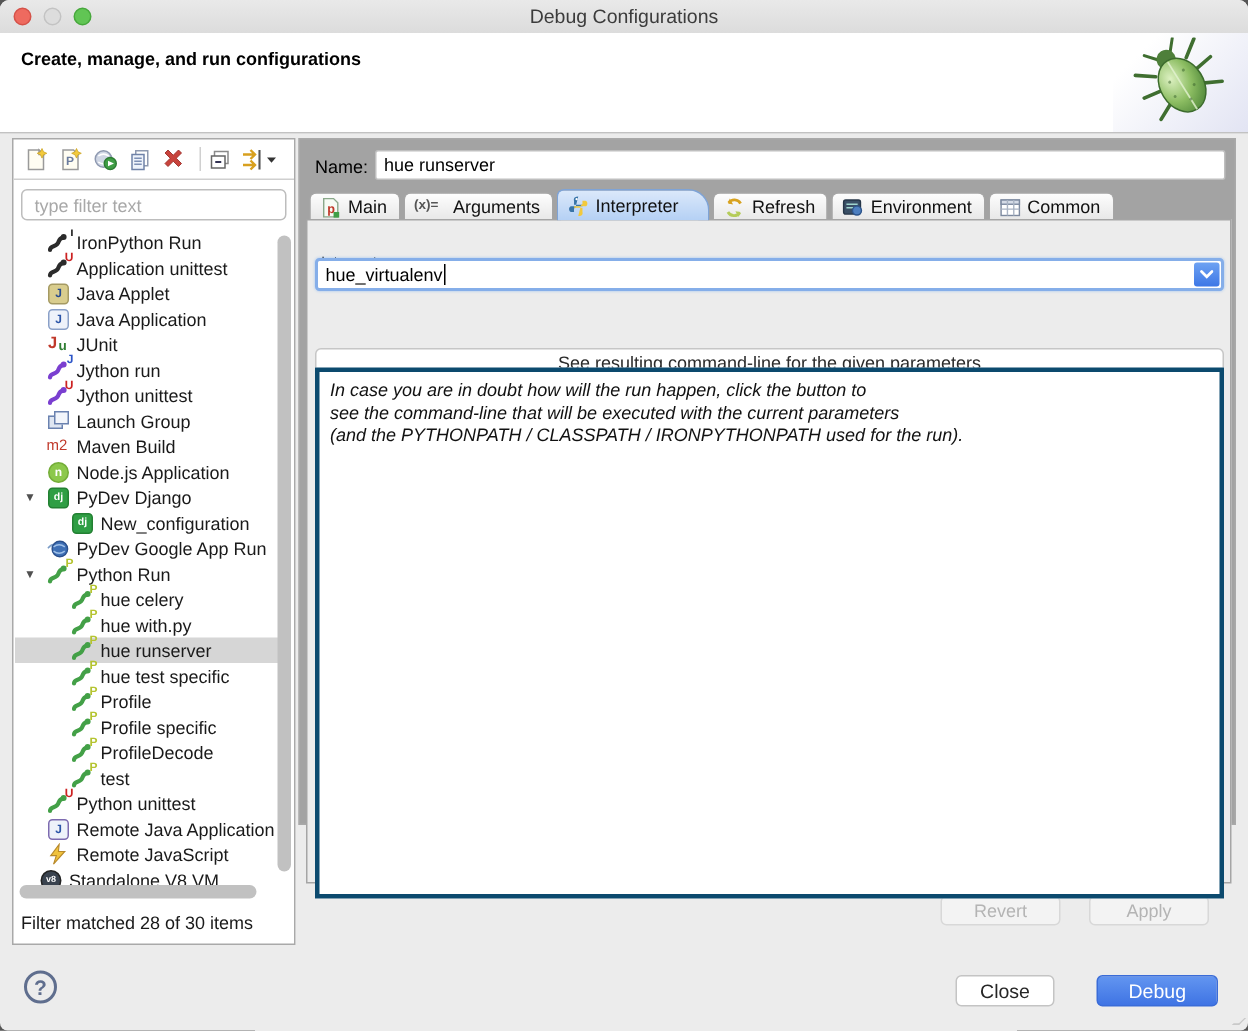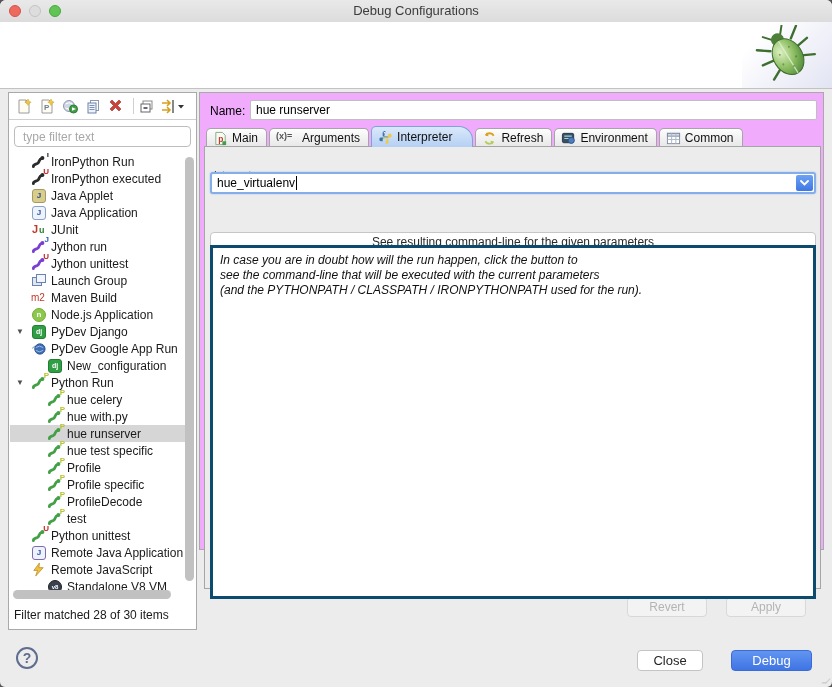--- a/index.html
+++ b/index.html
@@ -49,21 +49,21 @@
            font-size:8px; font-weight:bold; display:flex; align-items:center; justify-content:center; }
   .tree-label { padding-top:1px; }
   .vscroll { position:absolute; right:2px; top:62px; width:9px; height:438px; }
   .vthumb { position:absolute; left:0; top:2px; width:9px; height:424px; background:#c1c1c1; border-radius:5px; }
   .hscroll { position:absolute; left:4px; bottom:30px; width:170px; height:9px; }
   .hthumb { position:absolute; left:0; top:0; width:158px; height:9px; background:#c1c1c1; border-radius:5px; }
   .panel-status { position:absolute; left:5px; bottom:7px; font-size:12px; color:#1a1a1a; }
 
   
   .right-panel { position:absolute; left:199px; top:92px; width:625px; height:458px;
-                 background:#f0abfc; border:1px solid #a9a9a9; }
+                 background:#a3a3a3; border:1px solid #a9a9a9; }
   .name-label { position:absolute; left:10px; top:11px; font-size:12px; color:#000; }
   .name-field { position:absolute; left:50px; top:7px; width:567px; height:20px;
                 border:1px solid #bfbfbf; border-radius:2px; background:#fff; font-size:12px;
                 color:#000; padding:0 5px; outline:none;
                 font-family:"Liberation Sans","DejaVu Sans",sans-serif; }
   .tabbar { position:absolute; left:6px; top:33px; height:21px; display:flex; align-items:flex-end; }
   .tab { height:19px; display:flex; align-items:center; padding:0 8px 0 6px; margin-right:2px;
          border:1px solid #a5a5a5; border-bottom:none; border-radius:5px 5px 0 0;
          background:linear-gradient(#fdfdfd,#e7e7e7); font-size:12px; color:#111; position:relative; }
   .tab.active { height:21px; background:linear-gradient(#dbe8fa,#b4d0f4);
@@ -113,20 +113,21 @@
 <div class="window">
 
   <div class="titlebar">
     <div class="light red"></div>
     <div class="light yellow"></div>
     <div class="light green"></div>
     <div class="titlebar-title">Debug Configurations</div>
   </div>
 
   <div class="banner">
+    <div class="banner-title">Create, manage, and run configurations</div>
     <div class="bug-wrap">
       <svg width="66" height="60" viewBox="0 0 66 60">
         <defs>
           <radialGradient id="bugG" cx="35%" cy="30%" r="80%">
             <stop offset="0%" stop-color="#ddf1c2"></stop>
               <stop offset="55%" stop-color="#8cbd62"></stop>
               <stop offset="100%" stop-color="#4d8538"></stop>
           </radialGradient>
         </defs>
         <g transform="rotate(-32 33 30)">
@@ -225,21 +226,21 @@
           <span class="tree-label">IronPython Run</span>
         </div>
         <div class="tree-row" style="padding-left: 21px;">
           <span class="ticon">
             <svg width="15" height="15" viewBox="0 0 16 16">
               <path d="M2.5 13.5 c0-3 3.2-2.2 5-4 c1.8-1.8 0.8-4 4-4.8" fill="none" stroke="#2b2b2b" stroke-width="3" stroke-linecap="round"></path>
               <circle cx="12.2" cy="4.3" r="2.1" fill="#2b2b2b"></circle>
             </svg>
             <i style="color:#cc2222">U</i>
           </span>
-          <span class="tree-label">IronPython executed</span>
+          <span class="tree-label">Application unittest</span>
         </div>
         <div class="tree-row" style="padding-left: 21px;">
           <span class="ticon">
             <span class="badge" style="background:#d9cd8e;color:#274a8f;border:1px solid #a59a63">J</span>
           </span>
           <span class="tree-label">Java Applet</span>
         </div>
         <div class="tree-row" style="padding-left: 21px;">
           <span class="ticon">
             <span class="badge" style="background:#eef2fa;color:#2c55a8;border:1px solid #8aa0c8">J</span>
@@ -291,37 +292,37 @@
             <span class="badge" style="background:#8cc84b;color:#fff;border-radius:50%;border:1px solid #74ad38">n</span>
           </span>
           <span class="tree-label">Node.js Application</span>
         </div>
         <div class="tree-row" style="padding-left: 21px;">
           <span class="expander">▼</span>
           <span class="ticon">
             <span class="badge" style="background:#2f9e44;color:#fff;border:1px solid #238032;font-size:7px">dj</span>
           </span>
           <span class="tree-label">PyDev Django</span>
+        </div>
+        <div class="tree-row" style="padding-left: 37px;">
+          <span class="ticon">
+            <span class="badge" style="background:#2f9e44;color:#fff;border:1px solid #238032;font-size:7px">dj</span>
+          </span>
+          <span class="tree-label">New_configuration</span>
         </div>
         <div class="tree-row" style="padding-left: 21px;">
           <span class="ticon">
             <svg width="15" height="15" viewBox="0 0 16 16">
               <path d="M1 8 q3-4 6-2" fill="#bcd4ee" stroke="#7b9cc6" stroke-width="1"></path>
               <circle cx="9.5" cy="8.5" r="5.5" fill="#3e6fb5" stroke="#2a4f8c" stroke-width="1"></circle>
               <path d="M5 7 q4-3 8 0 M5 10 q4 3 8 0" stroke="#9fc0e8" stroke-width="1" fill="none"></path>
             </svg>
           </span>
           <span class="tree-label">PyDev Google App Run</span>
         </div>
-        <div class="tree-row" style="padding-left: 37px;">
-          <span class="ticon">
-            <span class="badge" style="background:#2f9e44;color:#fff;border:1px solid #238032;font-size:7px">dj</span>
-          </span>
-          <span class="tree-label">New_configuration</span>
-        </div>
         <div class="tree-row" style="padding-left: 21px;">
           <span class="expander">▼</span>
           <span class="ticon">
             <svg width="15" height="15" viewBox="0 0 16 16">
               <path d="M2.5 13.5 c0-3 3.2-2.2 5-4 c1.8-1.8 0.8-4 4-4.8" fill="none" stroke="#43a047" stroke-width="3" stroke-linecap="round"></path>
               <circle cx="12.2" cy="4.3" r="2.1" fill="#43a047"></circle>
             </svg>
             <i style="color:#b5c431">P</i>
           </span>
           <span class="tree-label">Python Run</span>
@@ -423,21 +424,21 @@
           <span class="tree-label">Remote Java Application</span>
         </div>
         <div class="tree-row" style="padding-left: 21px;">
           <span class="ticon">
             <svg width="15" height="15" viewBox="0 0 16 16">
               <path d="M9 1 L3 9 L7 9 L5 15 L13 6 L8.5 6 Z" fill="#f0c23c" stroke="#b8892a" stroke-width="0.8"></path>
             </svg>
           </span>
           <span class="tree-label">Remote JavaScript</span>
         </div>
-        <div class="tree-row" style="padding-left: 37px;">
+        <div class="tree-row" style="padding-left: 16px;">
           <span class="ticon">
             <span class="badge" style="background:#39424e;color:#fff;border-radius:50%;border:1px solid #222;font-size:6px">v8</span>
           </span>
           <span class="tree-label">Standalone V8 VM</span>
         </div>
       </div>
     <div class="vscroll">
         <div class="vthumb"></div>
       </div>
     <div class="hscroll">

